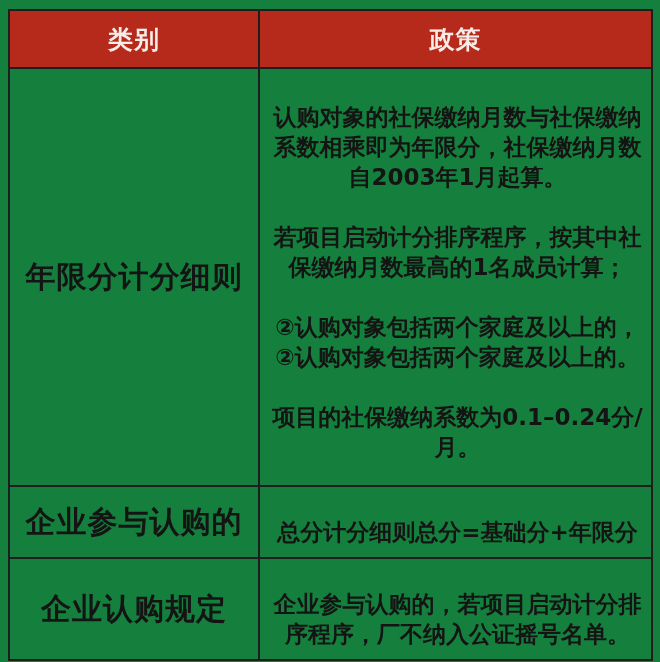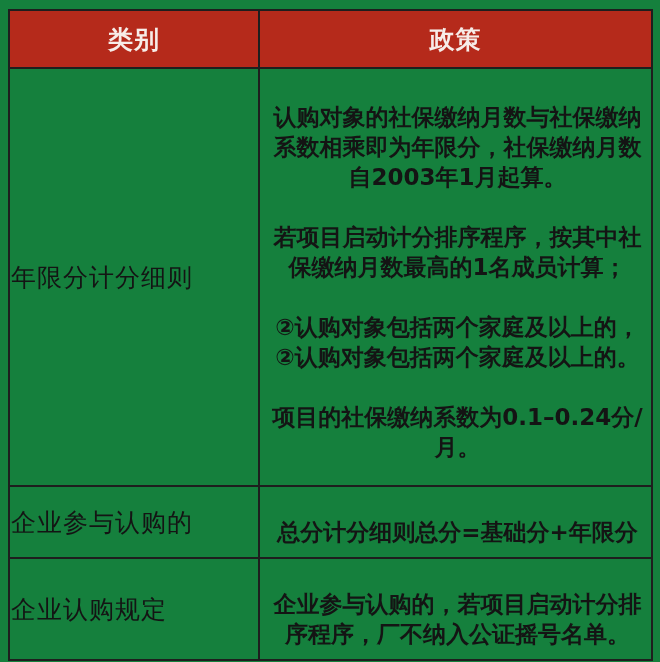--- a/index.html
+++ b/index.html
@@ -38,23 +38,24 @@
     height: 58px;
     background: #b52a1b;
     color: #f7ece8;
     font-size: 25px;
     font-weight: 700;
     text-align: center;
     vertical-align: middle;
     letter-spacing: 1px;
   }
   td.category-cell {
+    text-align: center;
     vertical-align: middle;
-    font-size: 25px;
-    font-weight: 400;
+    font-size: 30px;
+    font-weight: 700;
     color: #141414;
     letter-spacing: 1px;
   }
   td.policy-cell {
     vertical-align: middle;
     color: #141414;
     font-size: 23px;
     font-weight: 700;
     line-height: 30px;
     padding: 24px 8px 14px 12px;

